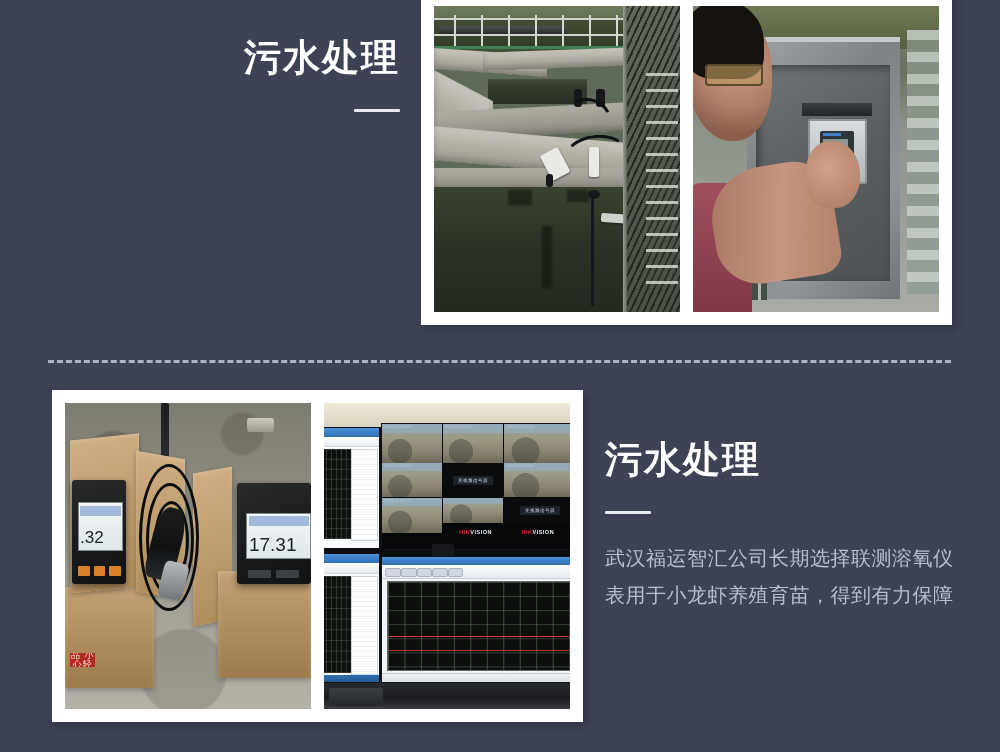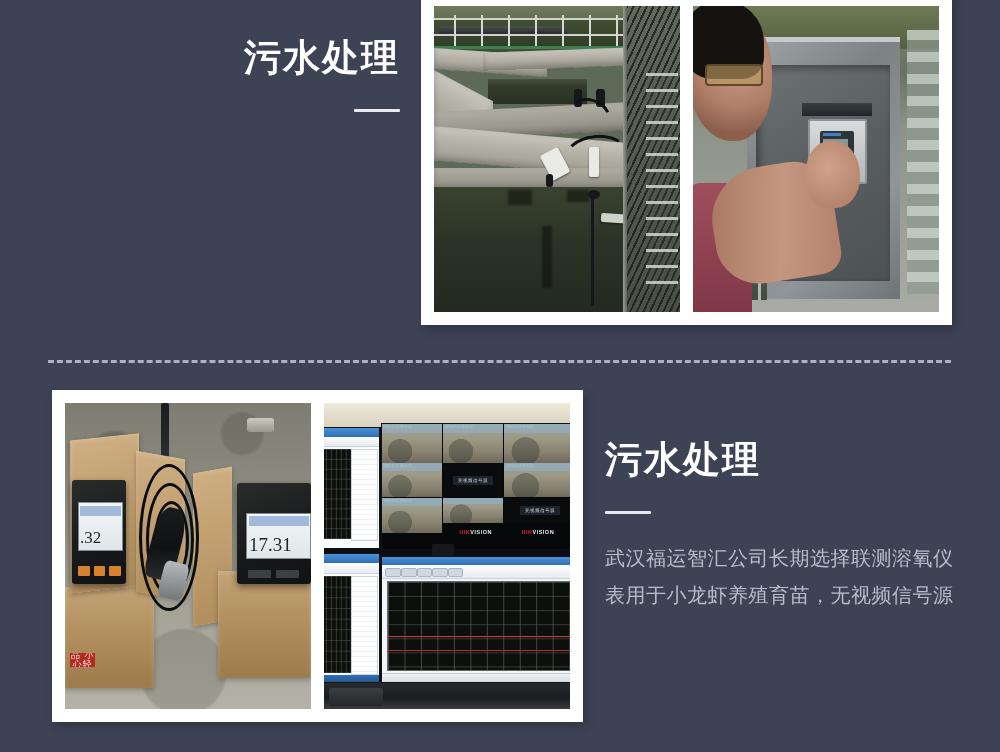--- a/index.html
+++ b/index.html
@@ -328,21 +328,21 @@
     background: linear-gradient(180deg,#f2f6f7 0%, #dfe7ea 100%);
     border: 1px solid #7f8a8c;
     overflow: hidden;
   }
   .mt-display .mt-top {
     position: absolute; left: 3%; top: 6%; width: 94%; height: 22%;
     background: #6f93c9; opacity: .6;
   }
   .mt-display .mt-val {
     position: absolute; left: 3%; bottom: 4%;
-    font-family: Liberation Serif, serif;
+    font-family: Liberation Sans, sans-serif;
     color: #1d2326;
     font-weight: normal;
     white-space: nowrap;
     text-align: right;
   }
   .mt-keys {
     position: absolute; display: flex; gap: 9%;
   }
   .mt-keys i { flex: 1 1 0; background: #d9822b; border-radius: 1px; }
   .mt-keys.dark i { background: #3b4043; }
@@ -702,16 +702,16 @@
       </div>
 
       <div class="mn-stand" style="left:44%;top:46%;width:9%;height:4%;"></div>
       <div class="mn-kbd" style="left:2%;bottom:1%;width:22%;height:6%;"></div>
     </div>
   </div>
 
   <div class="text-block" id="block-aquaculture">
     <div class="sec-title">污水处理</div>
     <div class="rule"></div>
-    <div class="sec-body">武汉福运智汇公司长期选择联测溶氧仪表用于小龙虾养殖育苗，无视频信号源</div>
+    <div class="sec-body">武汉福运智汇公司长期选择联测溶氧仪表用于小龙虾养殖育苗，得到有力保障</div>
   </div>
 
 </div>
 
 </body></html>

